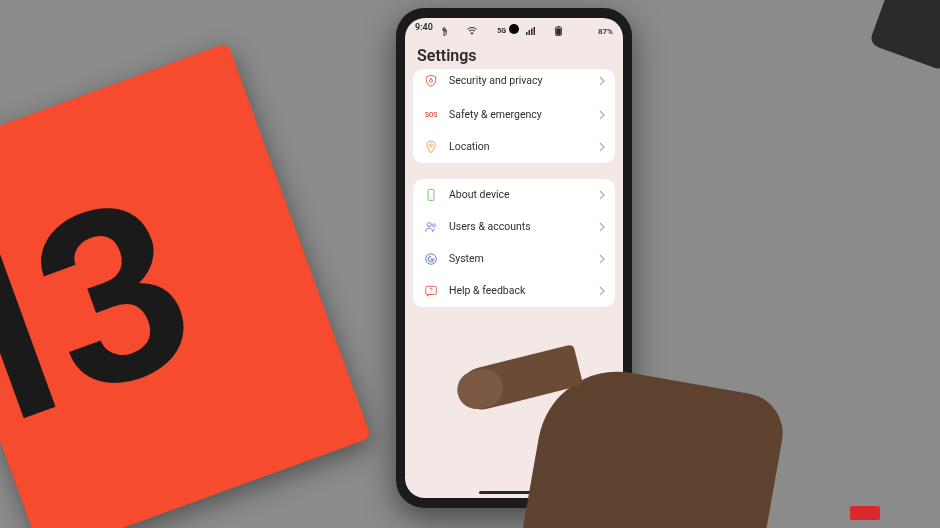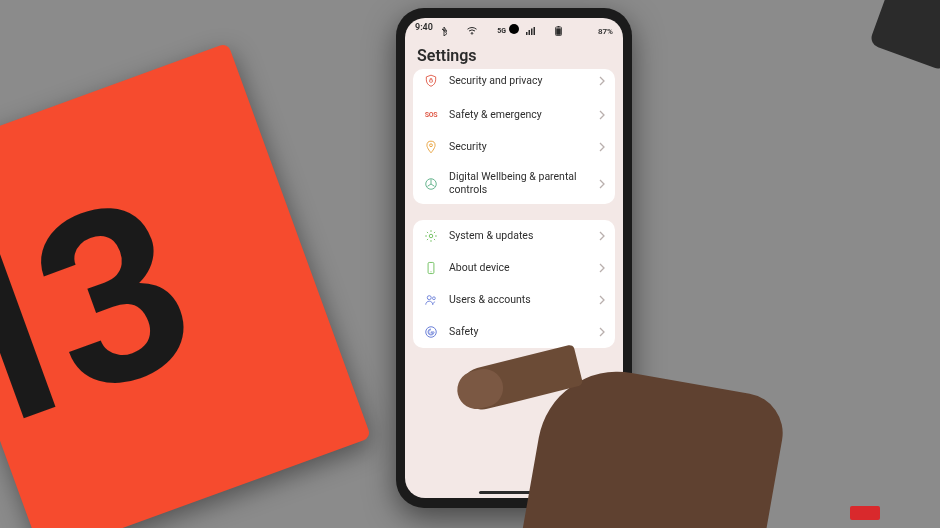--- a/index.html
+++ b/index.html
@@ -218,55 +218,31 @@
               <path d="M1 1l4 4-4 4" fill="none" stroke="currentColor" stroke-width="1.3"></path>
             </svg>
         </div>
         <div class="row">
           <span class="icon-slot">
             <svg width="14" height="14" viewBox="0 0 24 24">
                 <path d="M12 2a7 7 0 017 7c0 5-7 13-7 13S5 14 5 9a7 7 0 017-7z" fill="none" stroke="#e7a13c" stroke-width="1.6"></path>
                 <circle cx="12" cy="9" r="2.4" fill="none" stroke="#e7a13c" stroke-width="1.6"></circle>
               </svg>
           </span>
-          <span class="label">Security</span>
-          <svg class="chevron" width="6" height="10" viewBox="0 0 6 10">
-              <path d="M1 1l4 4-4 4" fill="none" stroke="currentColor" stroke-width="1.3"></path>
-            </svg>
-        </div>
-        <div class="row">
-          <span class="icon-slot">
-            <svg width="14" height="14" viewBox="0 0 24 24">
-                <circle cx="12" cy="12" r="9" fill="none" stroke="#5fb089" stroke-width="1.6"></circle>
-                <path d="M12 12V4m0 8l6 4m-6-4l-6 4" stroke="#5fb089" stroke-width="1.6"></path>
-              </svg>
-          </span>
-          <span class="label">Digital Wellbeing &amp; parental controls</span>
+          <span class="label">Location</span>
           <svg class="chevron" width="6" height="10" viewBox="0 0 6 10">
               <path d="M1 1l4 4-4 4" fill="none" stroke="currentColor" stroke-width="1.3"></path>
             </svg>
         </div>
       </div>
 
       <div class="group">
       </div>
 
       <div class="group">
-        <div class="row">
-          <span class="icon-slot">
-            <svg width="14" height="14" viewBox="0 0 24 24">
-                <circle cx="12" cy="12" r="3" fill="none" stroke="#6fbf5e" stroke-width="1.6"></circle>
-                <path d="M12 2v3m0 14v3M2 12h3m14 0h3M5 5l2 2m10 10l2 2M5 19l2-2m10-10l2-2" stroke="#6fbf5e" stroke-width="1.6"></path>
-              </svg>
-          </span>
-          <span class="label">System &amp; updates</span>
-          <svg class="chevron" width="6" height="10" viewBox="0 0 6 10">
-              <path d="M1 1l4 4-4 4" fill="none" stroke="currentColor" stroke-width="1.3"></path>
-            </svg>
-        </div>
         <div class="row">
           <span class="icon-slot">
             <svg width="14" height="14" viewBox="0 0 24 24">
                 <rect x="7" y="2.5" width="10" height="19" rx="2" fill="none" stroke="#6fbf5e" stroke-width="1.6"></rect>
                 <circle cx="12" cy="18.5" r="0.9" fill="#6fbf5e"></circle>
               </svg>
           </span>
           <span class="label">About device</span>
           <svg class="chevron" width="6" height="10" viewBox="0 0 6 10">
               <path d="M1 1l4 4-4 4" fill="none" stroke="currentColor" stroke-width="1.3"></path>
@@ -286,21 +262,35 @@
               <path d="M1 1l4 4-4 4" fill="none" stroke="currentColor" stroke-width="1.3"></path>
             </svg>
         </div>
         <div class="row">
           <span class="icon-slot">
             <svg width="14" height="14" viewBox="0 0 24 24">
                 <circle cx="12" cy="12" r="9" fill="none" stroke="#6a7fd8" stroke-width="1.7"></circle>
                 <path d="M12 8a4 4 0 100 8 3.5 3.5 0 003.4-2.6H12v-1.6h5.2c.1.4.1.8.1 1.2A5.3 5.3 0 1112 6.7" fill="none" stroke="#6a7fd8" stroke-width="1.3"></path>
               </svg>
           </span>
-          <span class="label">Safety</span>
+          <span class="label">System</span>
+          <svg class="chevron" width="6" height="10" viewBox="0 0 6 10">
+              <path d="M1 1l4 4-4 4" fill="none" stroke="currentColor" stroke-width="1.3"></path>
+            </svg>
+        </div>
+        <div class="row">
+          <span class="icon-slot">
+            <svg width="14" height="14" viewBox="0 0 24 24">
+                <rect x="3" y="4" width="18" height="14" rx="2.5" fill="none" stroke="#e05c4a" stroke-width="1.6"></rect>
+                <path d="M8 18l-2 3v-3" fill="none" stroke="#e05c4a" stroke-width="1.6"></path>
+                <path d="M10 9a2 2 0 114 0c0 1.2-2 1.4-2 2.8" fill="none" stroke="#e05c4a" stroke-width="1.4"></path>
+                <circle cx="12" cy="14.3" r="0.8" fill="#e05c4a"></circle>
+              </svg>
+          </span>
+          <span class="label">Help &amp; feedback</span>
           <svg class="chevron" width="6" height="10" viewBox="0 0 6 10">
               <path d="M1 1l4 4-4 4" fill="none" stroke="currentColor" stroke-width="1.3"></path>
             </svg>
         </div>
       </div>
 
     </div>
 
     <div class="nav-bar"></div>
   </div>

